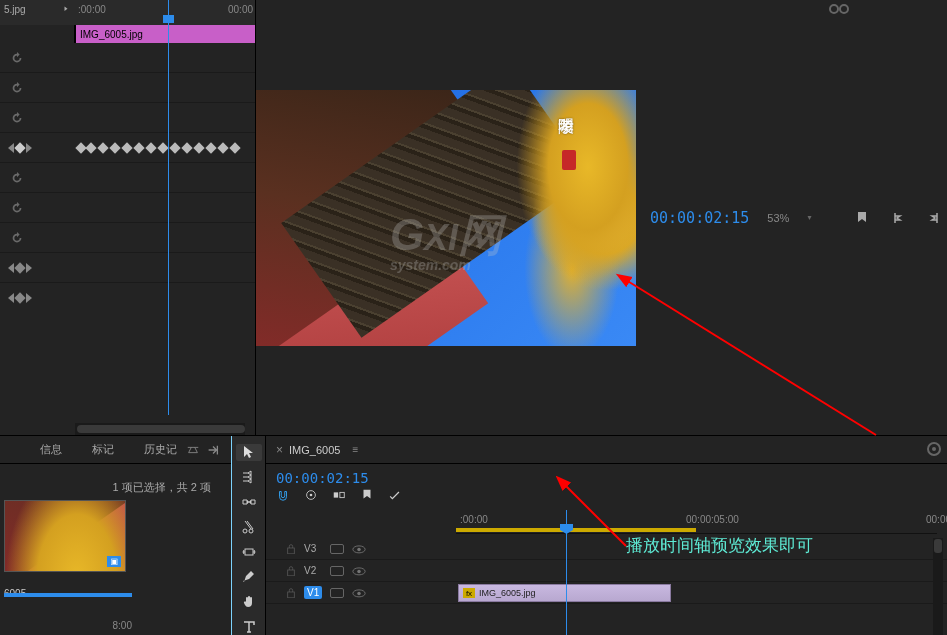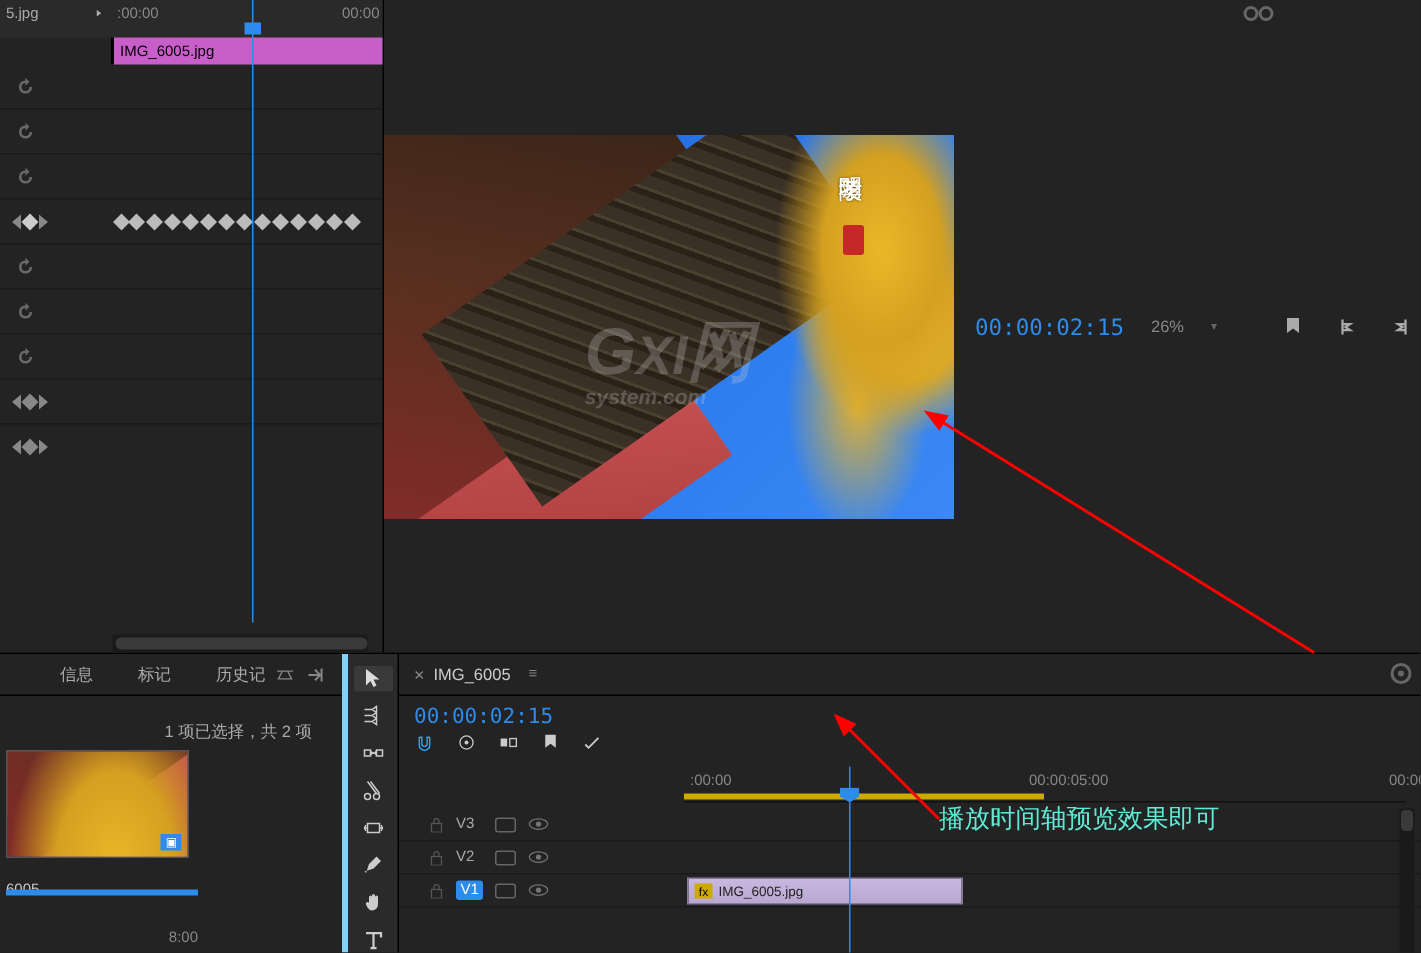--- a/index.html
+++ b/index.html
@@ -46,21 +46,21 @@
 .playbar-track{position:absolute;left:0;right:0;top:8px;height:4px;background:#3a3a3a}
 .playbar-marker{position:absolute;left:415px;top:0;width:12px;height:12px;background:#2d8ceb;border-radius:2px 2px 0 0}
 .playbar-handle-l{position:absolute;left:0;top:4px;width:10px;height:10px;border:2px solid #666;border-radius:50%}
 .playbar-handle-r{position:absolute;right:0;top:4px;width:10px;height:10px;border:2px solid #666;border-radius:50%}
 .transport{display:flex;justify-content:center;gap:18px;padding:8px 0;align-items:center}
 .t-btn{width:18px;height:18px;opacity:0.8;cursor:pointer;display:flex;align-items:center;justify-content:center}
 .t-btn svg{width:16px;height:16px}
 .transport2{display:flex;justify-content:center;padding:4px 0}
 .rect-btn{width:20px;height:14px;border:1px solid #888}
 .bottom-area{display:flex;height:200px;border-top:1px solid #000}
-.project-panel{width:232px;background:#232323;border-right:4px solid #7dd3fc;position:relative}
+.project-panel{width:232px;background:#232323;border-right:1px solid #7dd3fc;position:relative}
 .panel-tabs{display:flex;height:28px;align-items:center;gap:30px;padding-left:40px;border-bottom:1px solid #000}
 .panel-tab{font-size:11px;color:#aaa;cursor:pointer}
 .selection-info{text-align:right;padding:16px 20px;font-size:11px;color:#aaa}
 .thumbnail{position:absolute;left:4px;bottom:20px;width:128px;height:115px}
 .thumb-img{width:122px;height:72px;position:relative;overflow:hidden;border:1px solid #555}
 .thumb-label{color:#ccc;font-size:10px;padding-top:16px}
 .thumb-badge{position:absolute;right:4px;bottom:4px;background:#2d8ceb;color:#fff;font-size:8px;padding:1px 3px}
 .thumb-time{position:absolute;right:0;bottom:-16px;font-size:10px;color:#888}
 .tools-col{width:34px;background:#2a2a2a;display:flex;flex-direction:column;align-items:center;padding-top:8px;gap:8px;border-right:1px solid #000}
 .tool{width:26px;height:24px;display:flex;align-items:center;justify-content:center;cursor:pointer;border-radius:2px}
@@ -208,21 +208,21 @@
         <div class="roof"></div>
         <div class="roof-tiles"></div>
         <div class="tree"></div>
         <div class="watermark-text">明孝陵</div>
         <div class="watermark-seal"></div>
       </div>
       <div class="gxi-wm">G<span style="font-size:36px">XI</span>网<span class="sub">system.com</span></div>
     </div>
     <div class="monitor-info">
       <span class="timecode-big">00:00:02:15</span>
-      <span class="zoom-pct">26%</span>
+      <span class="zoom-pct">53%</span>
       <span style="font-size:8px;color:#666">▾</span>
       <span class="fit-label">完整</span>
     </div>
     <div class="playbar">
       <div class="playbar-handle-l"></div>
       <div class="playbar-track"></div>
       <div class="playbar-marker"></div>
       <div class="playbar-handle-r"></div>
     </div>
     <div class="transport">
@@ -460,21 +460,21 @@
                 <path d="M4 6V4a2 2 0 014 0v2" stroke="#888" fill="none"></path>
               </svg></span>
           <span class="track-label active">V1</span>
           <span class="track-toggle"></span>
           <span class="track-eye"><svg viewBox="0 0 16 10">
                 <ellipse cx="8" cy="5" rx="7" ry="4" stroke="#aaa" fill="none"></ellipse>
                 <circle cx="8" cy="5" r="2" fill="#aaa"></circle>
               </svg></span>
         </div>
         <div class="track-content">
-          <div class="clip-timeline" style="left:2px;width:184px">
+          <div class="clip-timeline" style="left:2px;width:213px">
             <span class="fx-badge">fx</span>
             <span>IMG_6005.jpg</span>
           </div>
         </div>
       </div>
 
       <div class="tl-scrollbar">
           <div class="tl-sb-thumb"></div>
         </div>
     </div>

